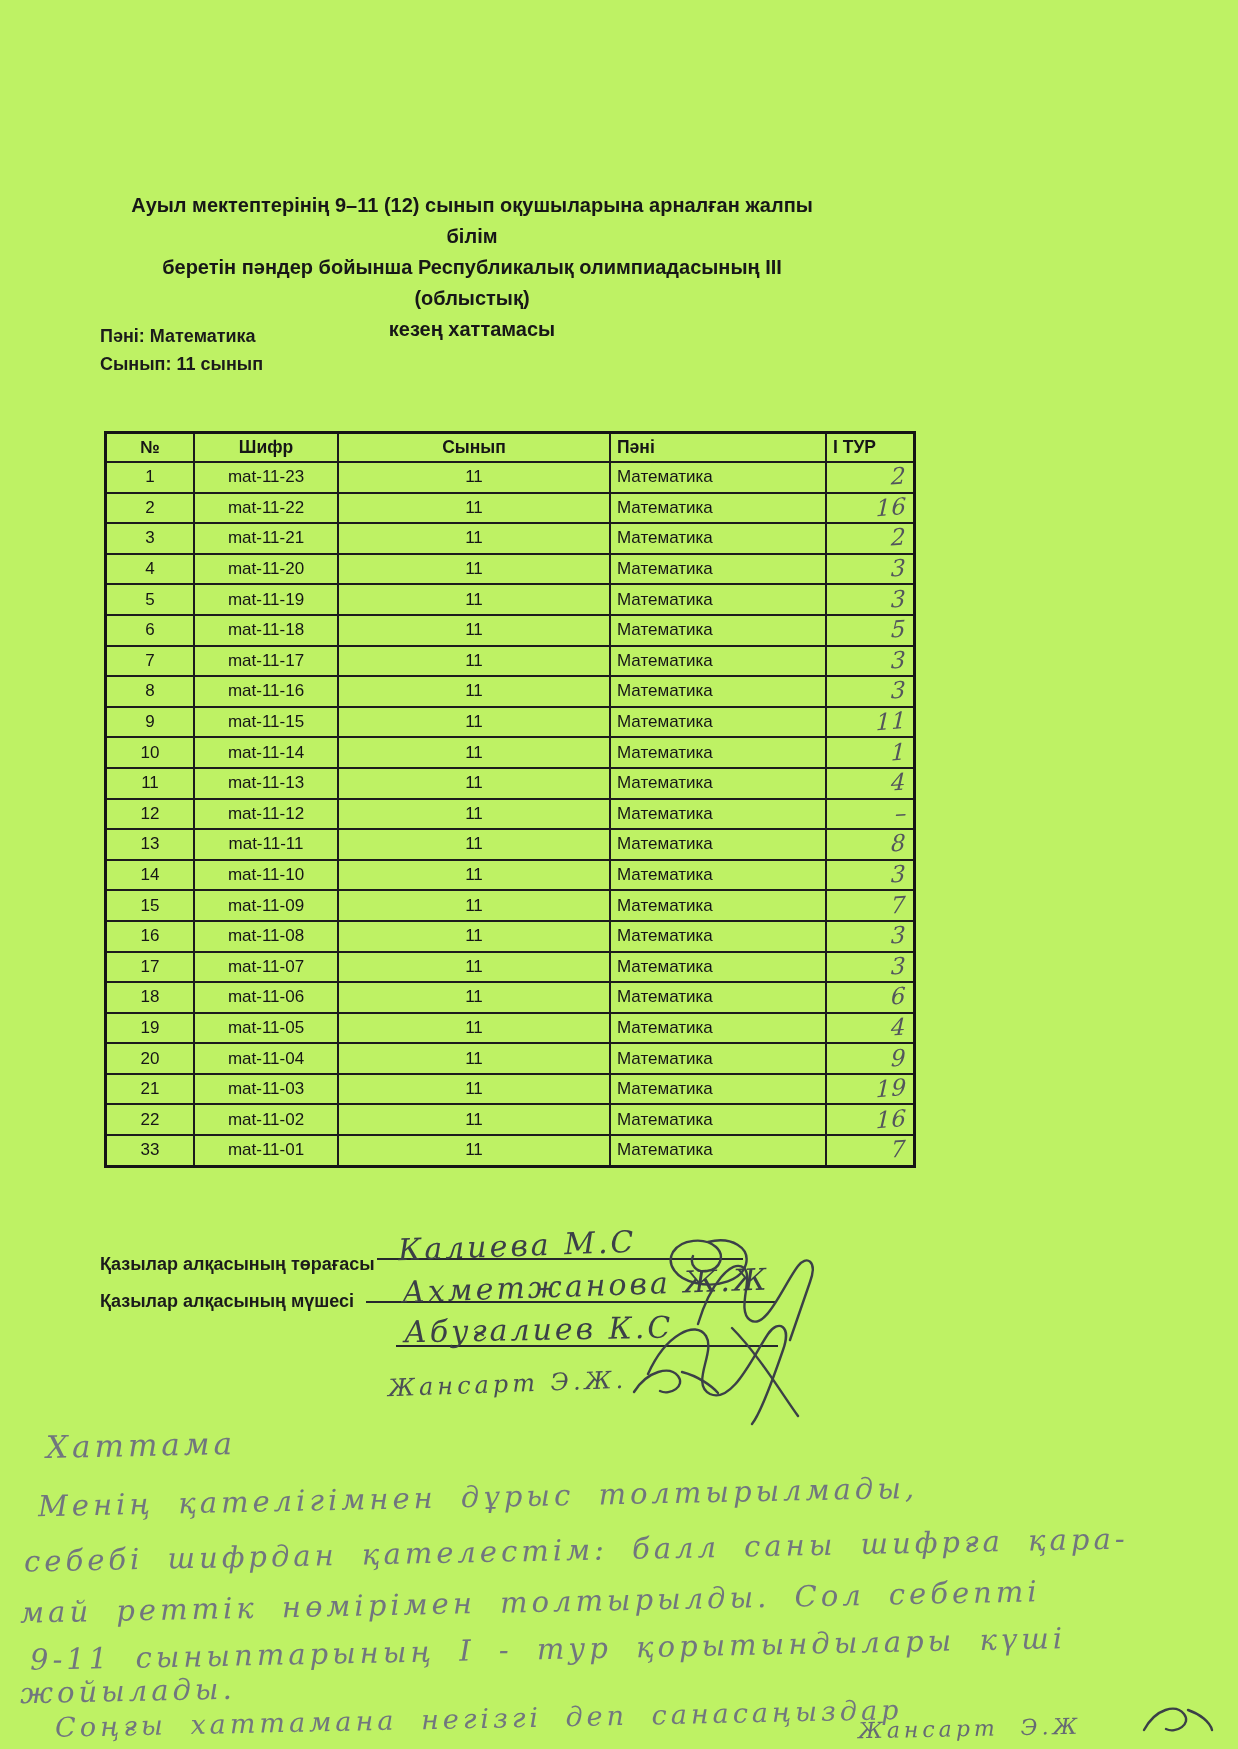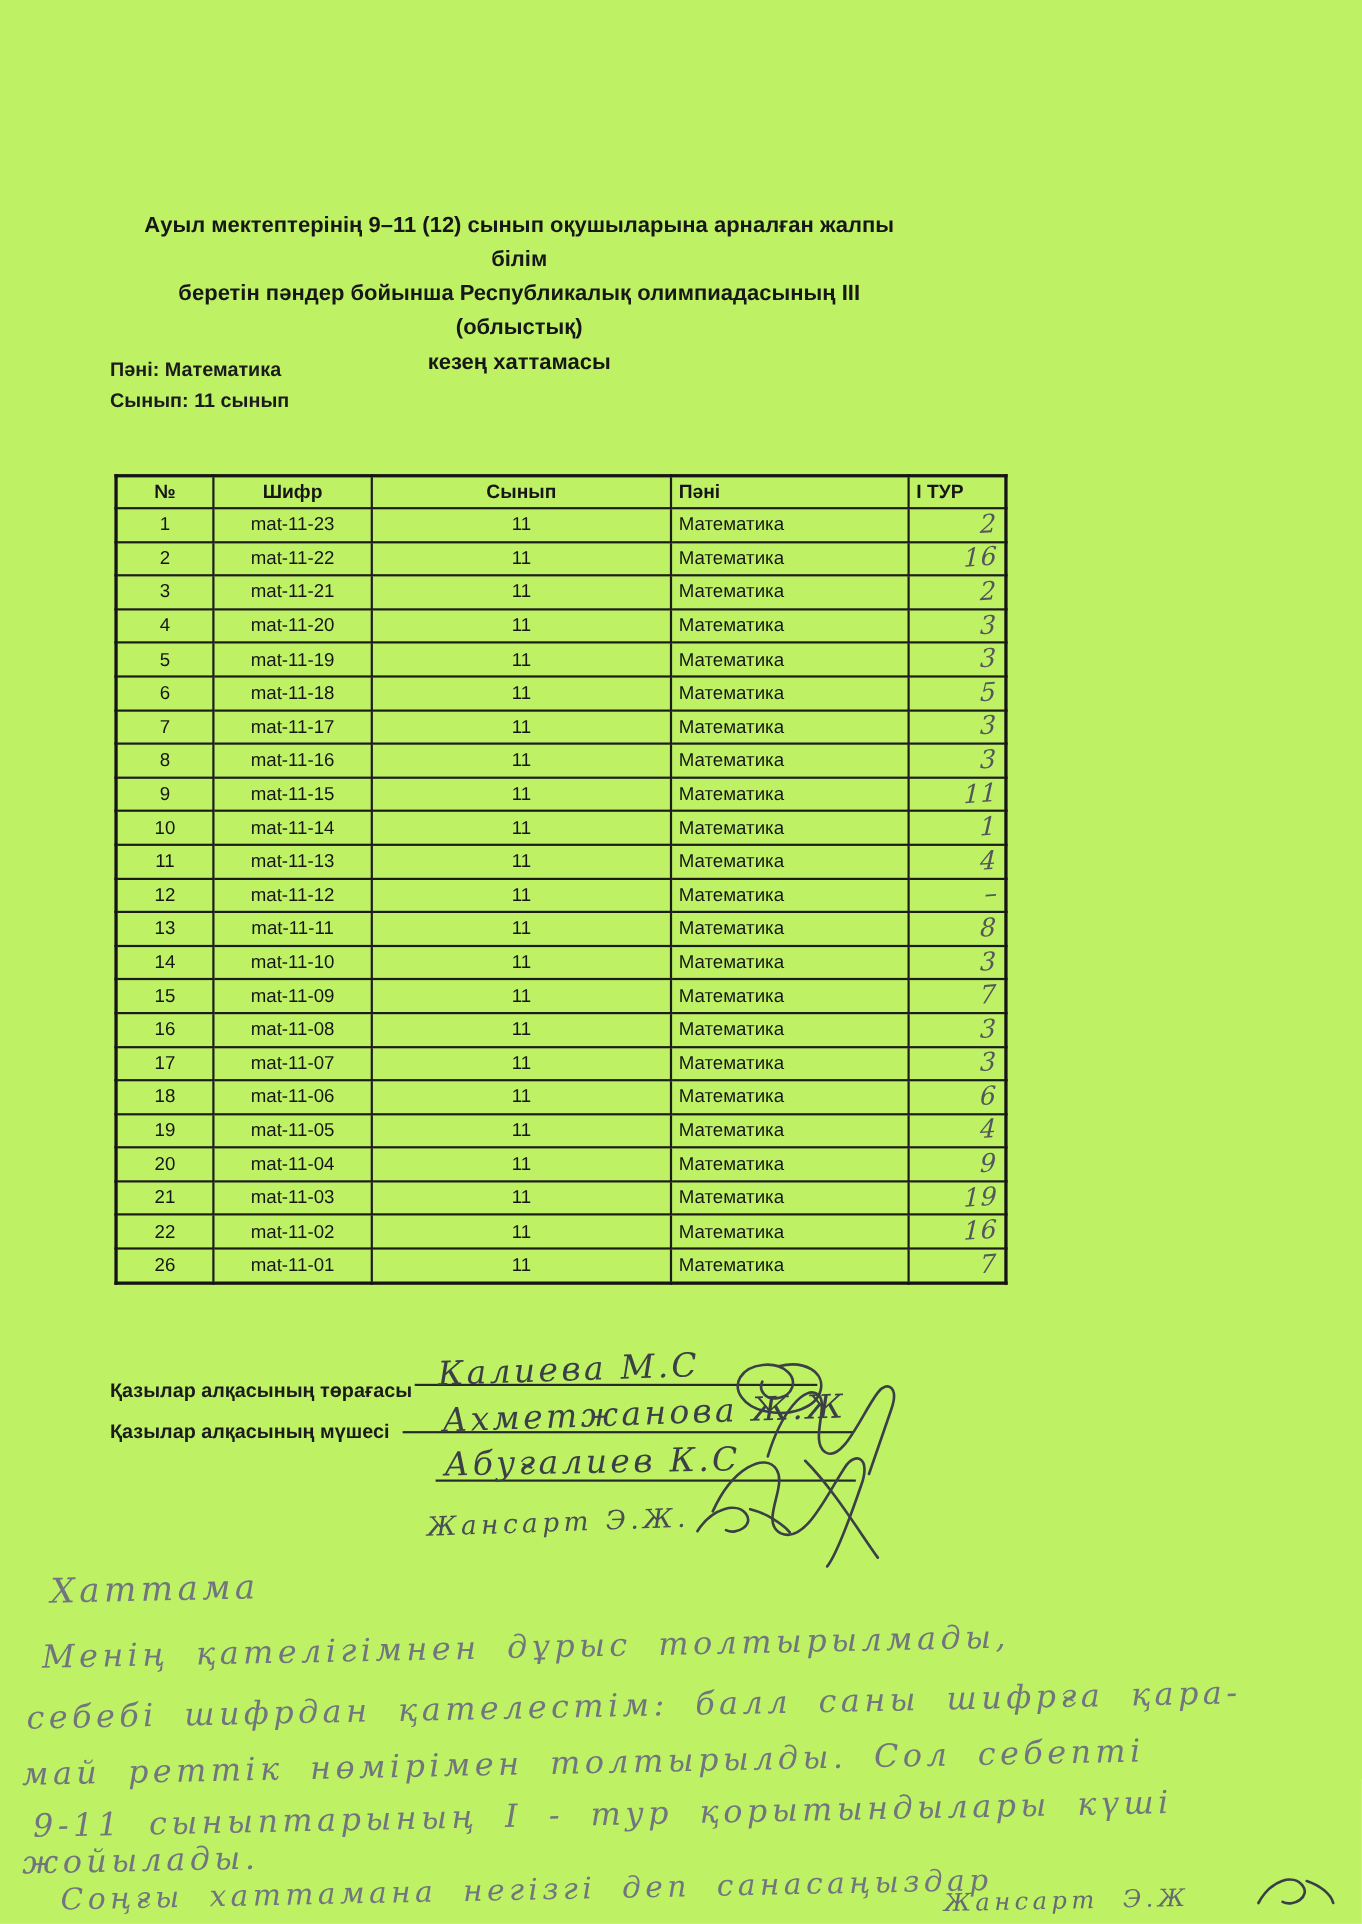--- a/index.html
+++ b/index.html
@@ -237,21 +237,21 @@
           <td class="c-tour col-score"><span class="hw score">19</span></td>
         </tr>
         <tr>
           <td class="c-num">22</td>
           <td class="c-code">mat-11-02</td>
           <td class="c-grade">11</td>
           <td class="c-subj">Математика</td>
           <td class="c-tour col-score"><span class="hw score">16</span></td>
         </tr>
         <tr>
-          <td class="c-num">26</td>
+          <td class="c-num">33</td>
           <td class="c-code">mat-11-01</td>
           <td class="c-grade">11</td>
           <td class="c-subj">Математика</td>
           <td class="c-tour col-score"><span class="hw score">7</span></td>
         </tr>
       </tbody>
   </table>
 
   <div class="sig-label sig-label-1">Қазылар алқасының төрағасы</div>
   <div class="sig-label sig-label-2">Қазылар алқасының мүшесі</div>

